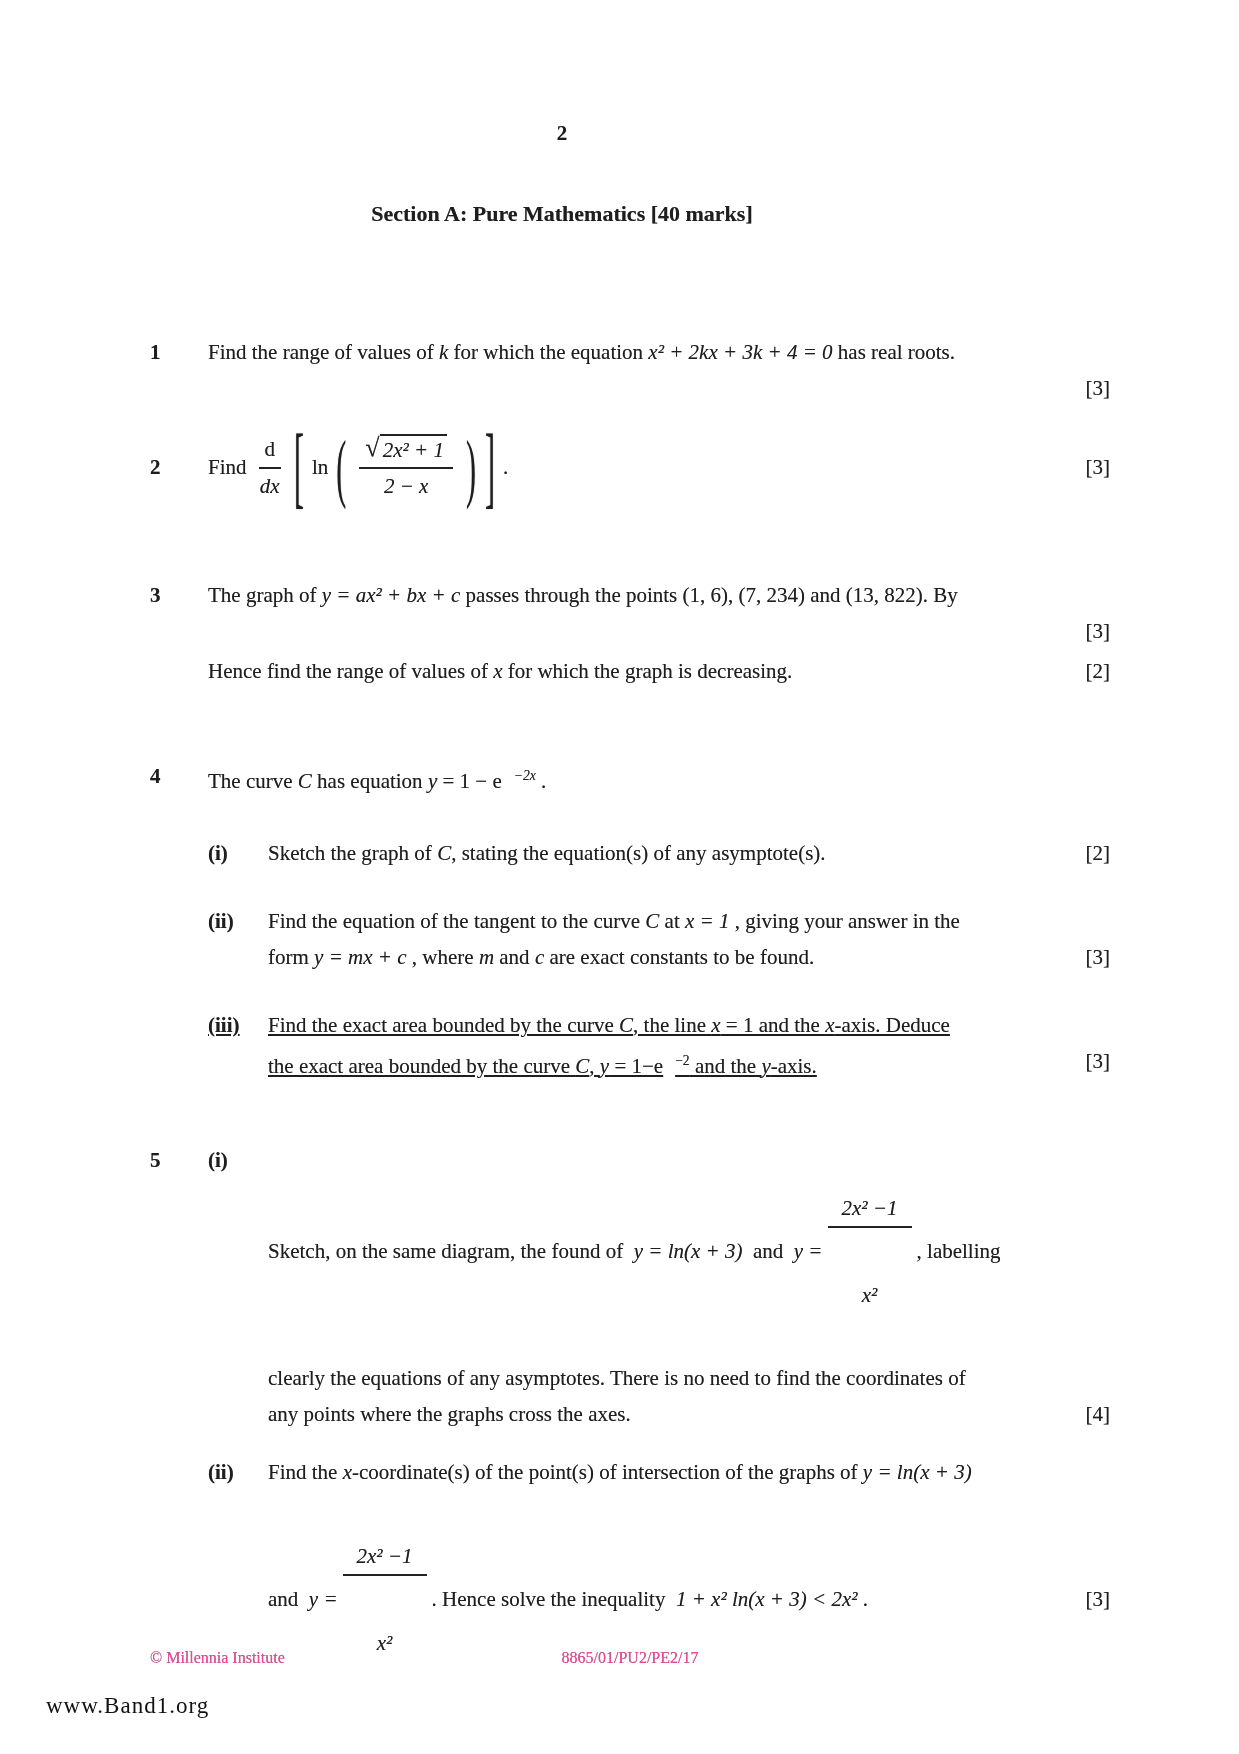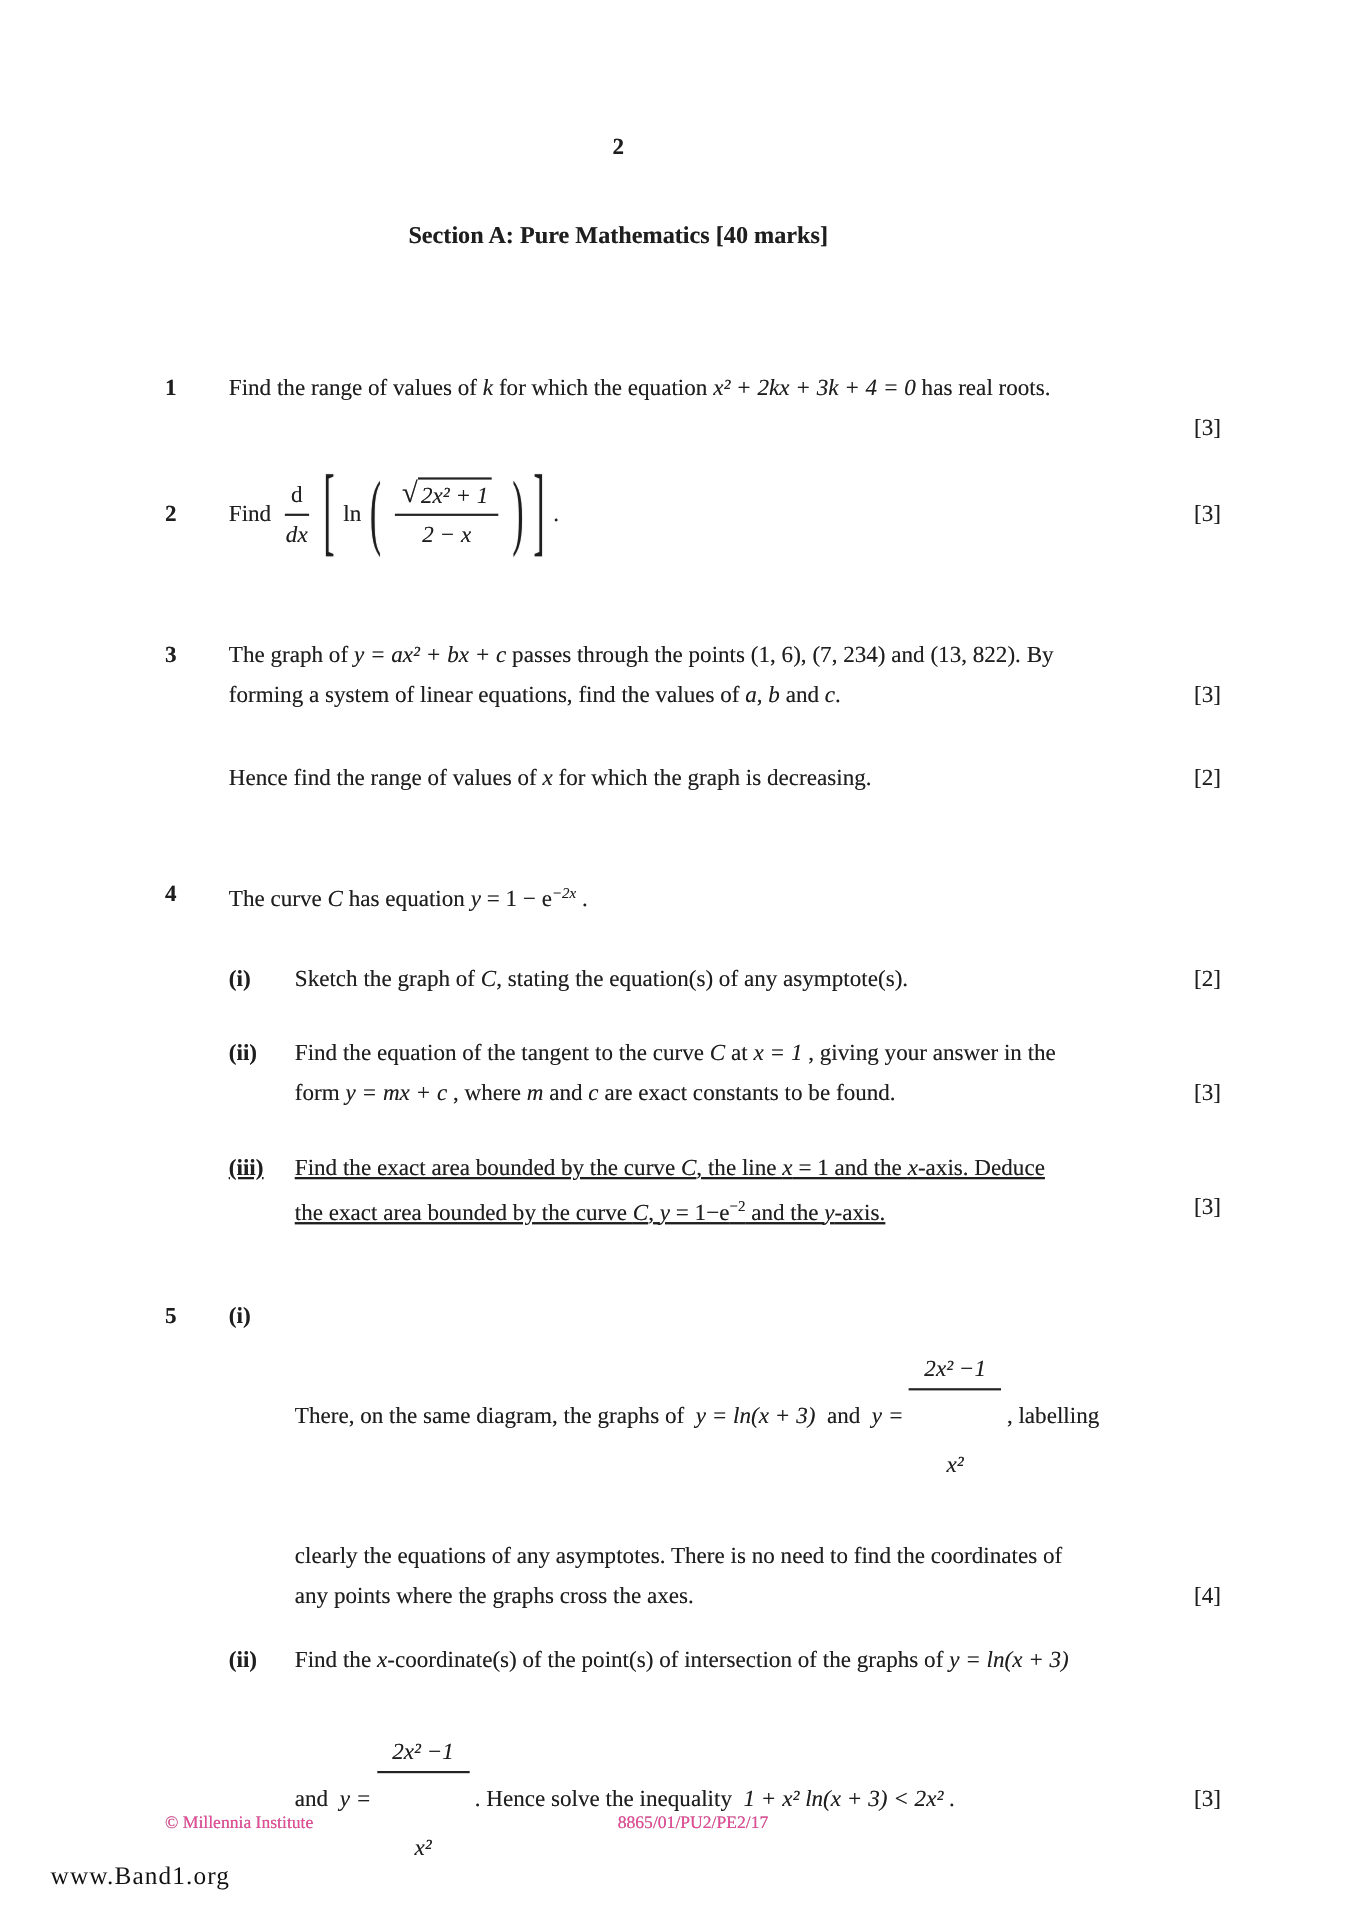--- a/index.html
+++ b/index.html
@@ -22,21 +22,21 @@
   .q{display:flex;}
   .q .qnum{width:58px;flex-shrink:0;font-weight:bold;line-height:36px;}
   .q .qbody{flex:1;min-width:0;}
   .sub{display:flex;}
   .sub .slabel{width:60px;flex-shrink:0;font-weight:bold;line-height:36px;}
   .sub .sbody{flex:1;min-width:0;}
   .ln{position:relative;line-height:36px;white-space:nowrap;}
   .marks{position:absolute;right:0;top:0;line-height:36px;}
   .marks.vcenter{top:50%;transform:translateY(-50%);}
   .it{font-style:italic;}
-  sup{font-size:0.65em;}
+  sup{font-size:0.65em;margin-left:12px;}
   
   .frac{display:inline-block;vertical-align:middle;text-align:center;margin:0 5px;line-height:normal;}
   .frac .fnum{display:block;padding:1px 6px 3px;border-bottom:2px solid #222;line-height:30px;}
   .frac .fden{display:block;padding-top:2px;line-height:30px;}
   
   .sqrt{display:inline-flex;align-items:flex-start;}
   .radsign{font-size:26px;line-height:28px;}
   .radicand{border-top:2px solid #222;padding:0 3px;line-height:28px;display:inline-block;}
   
   .q2row{align-items:center;margin-top:42px;min-height:110px;}
@@ -115,21 +115,20 @@
           <span class="marks vcenter">[3]</span>
         </div>
       </div>
     </div>
 
     <div class="q q3row">
       <div class="qnum">3</div>
       <div class="qbody">
         <div class="ln"><span>The graph of  </span><span class="it">y = ax² + bx + c</span><span>  passes through the points (1, 6), (7, 234) and (13, 822). By</span></div>
         <div class="ln">
-          <span><span>forming a system of linear equations, find the values of </span><span class="it">a</span><span>, </span><span class="it">b</span><span> and </span><span class="it">c</span><span>.</span></span>
           <span class="marks">[3]</span>
         </div>
         <div class="ln q3hence">
           <span><span>Hence find the range of values of </span><span class="it">x</span><span> for which the graph is decreasing.</span></span>
           <span class="marks">[2]</span>
         </div>
       </div>
     </div>
 
     <div class="q q4row">
@@ -172,21 +171,21 @@
     </div>
 
     <div class="q q5row">
       <div class="qnum">5</div>
       <div class="qbody">
 
         <div class="sub">
           <div class="slabel">(i)</div>
           <div class="sbody">
             <div class="ln fline">
-              <span><span>There, on the same diagram, the graphs of  </span><span class="it">y = ln(x + 3)</span><span>  and  </span><span class="it">y =</span></span>
+              <span><span>Sketch, on the same diagram, the found of  </span><span class="it">y = ln(x + 3)</span><span>  and  </span><span class="it">y =</span></span>
               <span class="frac it">
                 <span class="fnum">2x² −1</span>
                 <span class="fden">x²</span>
               </span>
               <span><span>, labelling</span></span>
             </div>
             <div class="ln"><span>clearly the equations of any asymptotes. There is no need to find the coordinates of</span></div>
             <div class="ln">
               <span><span>any points where the graphs cross the axes.</span></span>
               <span class="marks">[4]</span>

